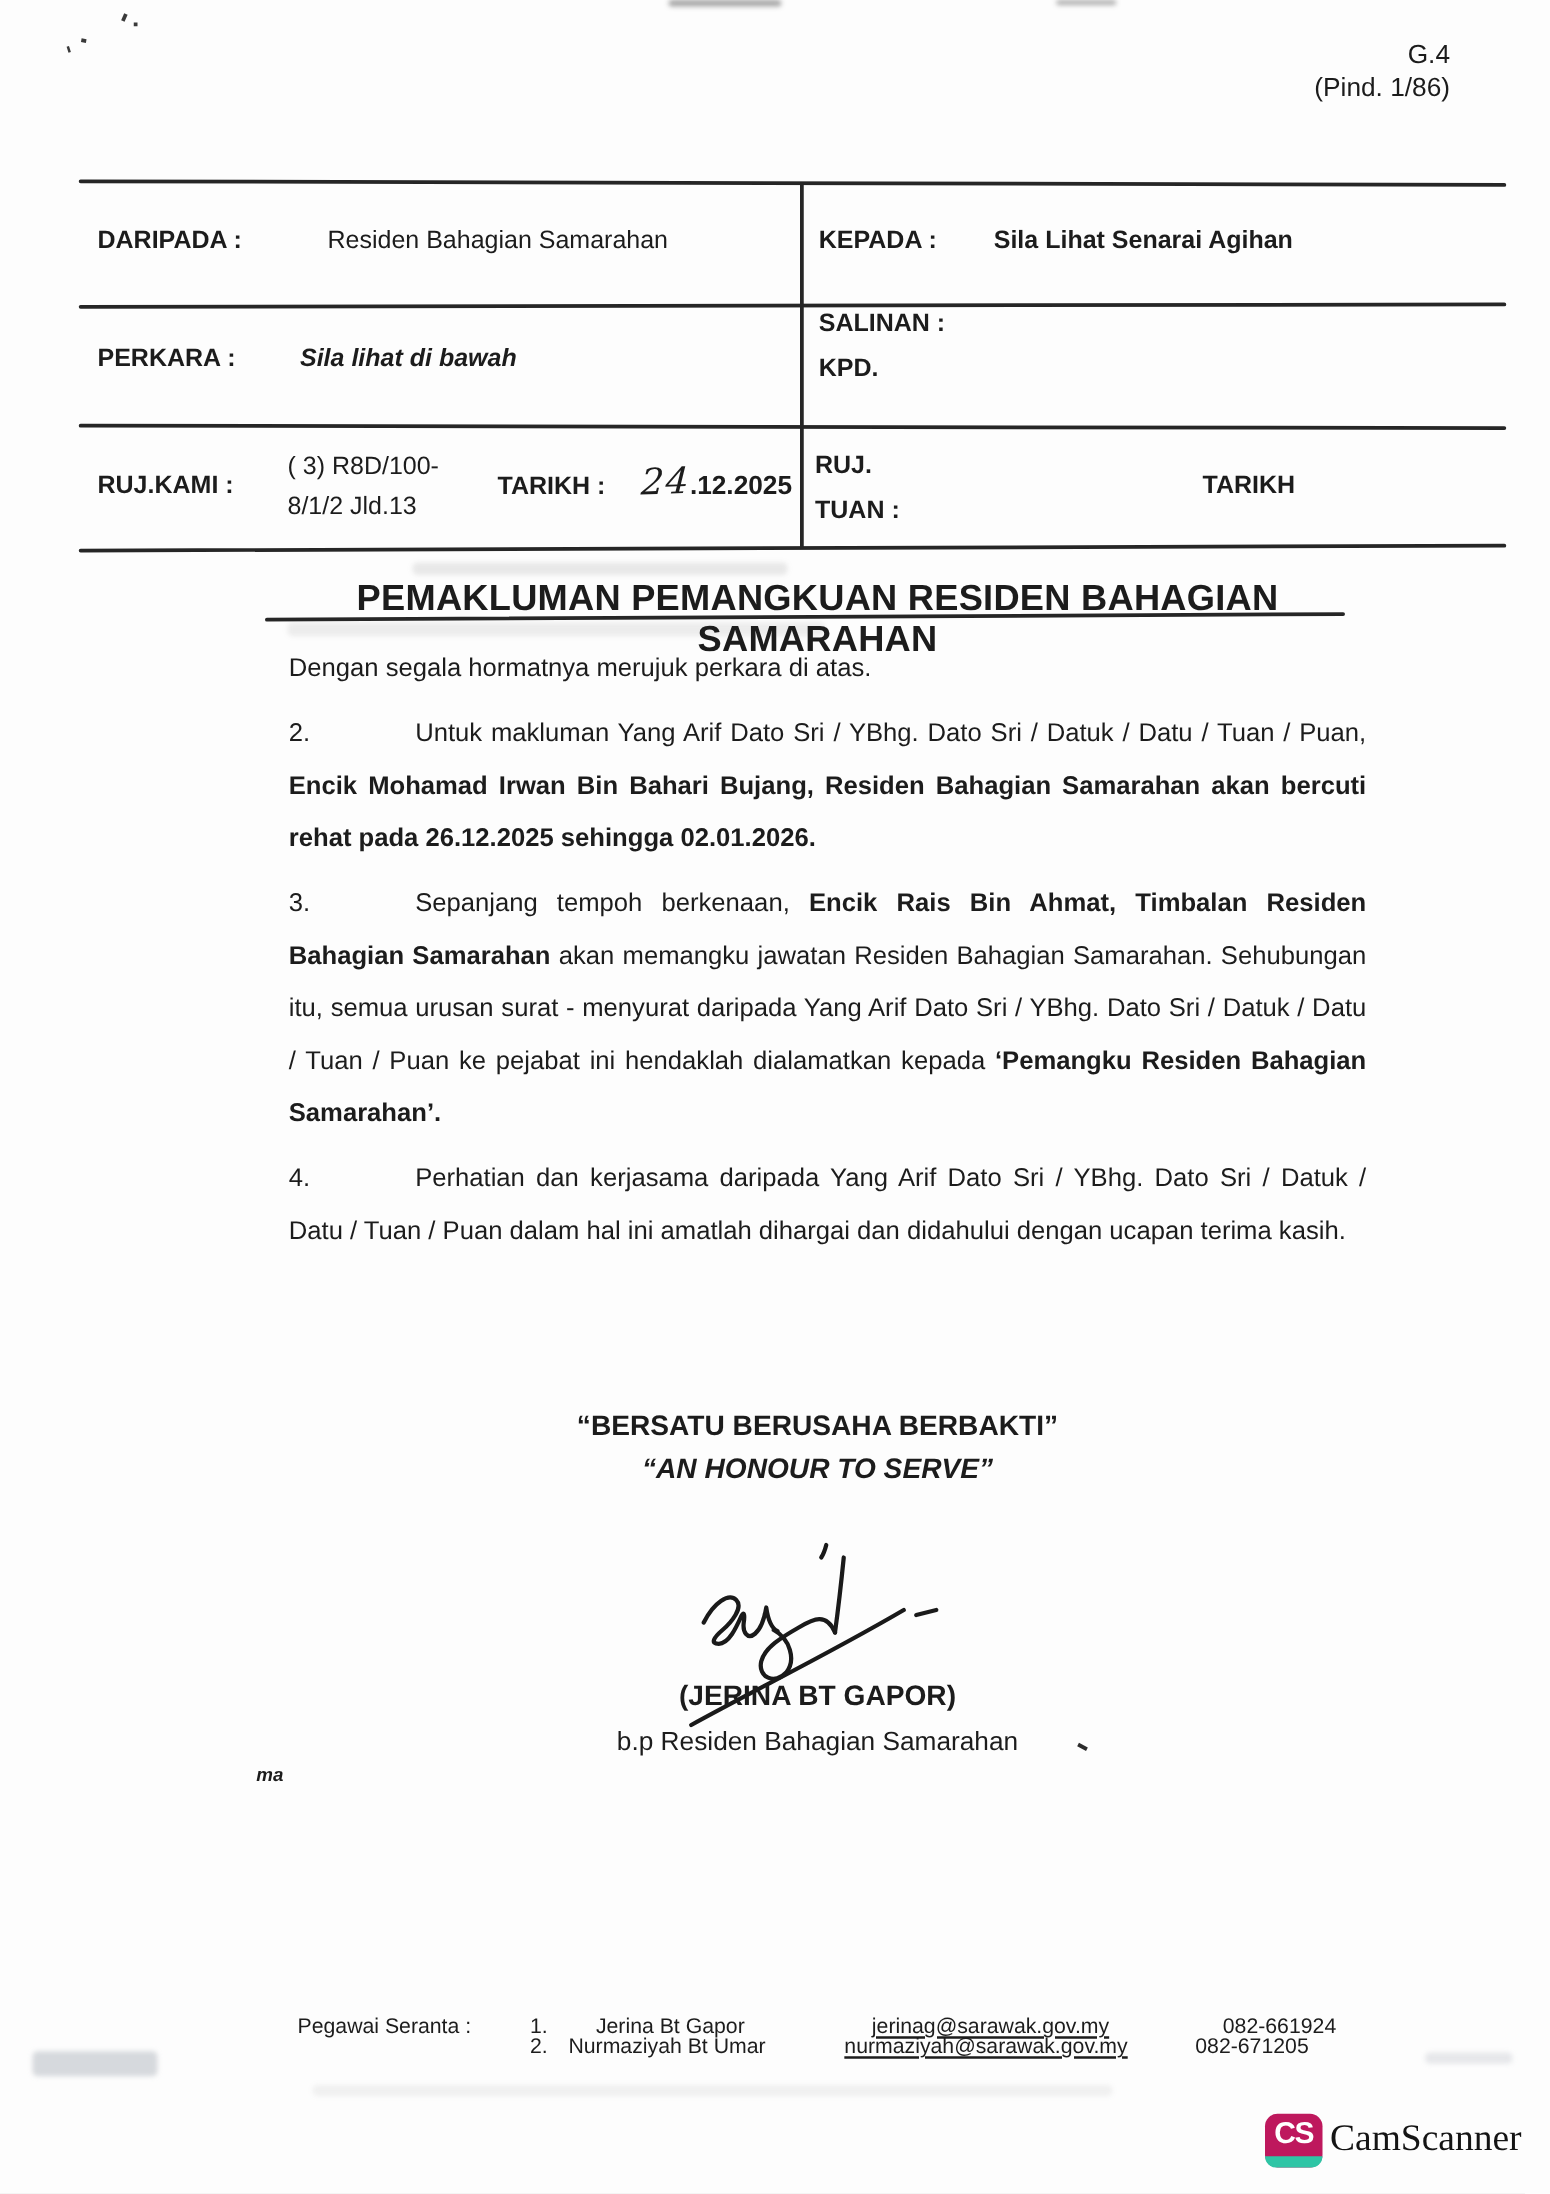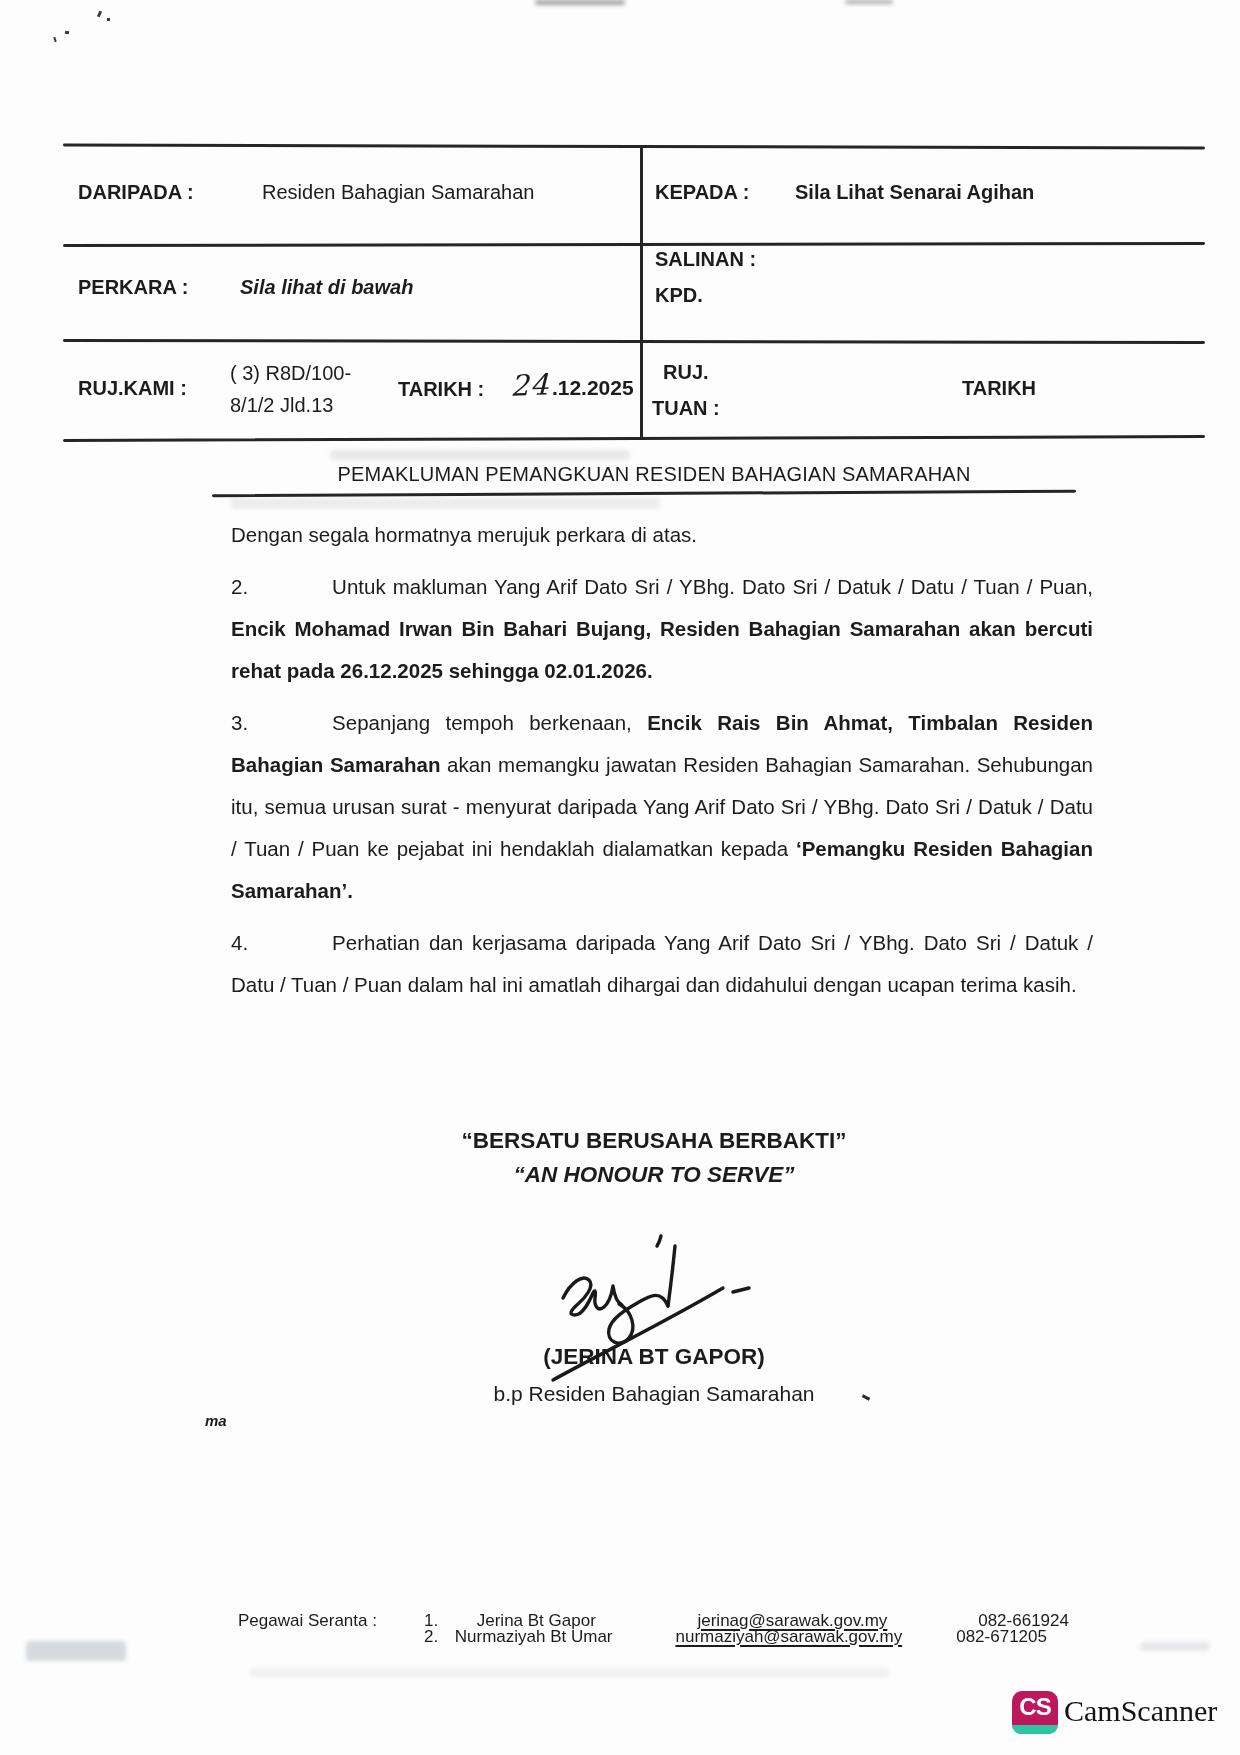--- a/index.html
+++ b/index.html
@@ -4,27 +4,27 @@
 <style>
   html,body{margin:0;padding:0;background:#e8e8e8;}
   .page{
     position:relative;width:1240px;height:1755px;margin:0 auto;
     background:#fdfdfd;overflow:hidden;color:#1c1c1c;
     font-family:"Liberation Sans",sans-serif;
   }
   .abs{position:absolute;}
   .b{font-weight:bold;}
   .i{font-style:italic;}
-  .lbl{font-weight:bold;font-size:20px;line-height:26px;text-align:center;}
+  .lbl{font-weight:bold;font-size:20px;line-height:26px;}
   .val{font-size:20px;line-height:26px;}
   .hline{position:absolute;height:3px;background:#262626;border-radius:2px;}
   .vline{position:absolute;width:2.5px;background:#262626;}
   .title{font-weight:bold;font-size:23px;letter-spacing:.5px;
     text-decoration:underline;text-decoration-thickness:2.5px;text-underline-offset:6px;}
-  .subject{font-weight:normal;font-size:20px;letter-spacing:.2px;text-align:center;}
+  .subject{font-weight:bold;font-size:29px;letter-spacing:.2px;text-align:center;}
   .bodyflow{font-size:20.5px;line-height:42px;text-align:justify;}
   .bodyflow p{margin:0 0 10px 16px;}
   .tab{display:inline-block;width:84px;}
   .center-col{left:215px;width:878px;text-align:center;}
   .uline{text-decoration:underline;text-underline-offset:3px;text-decoration-thickness:1.5px;}
   .hand{font-family:"DejaVu Serif",serif;font-style:italic;font-size:29px;
     display:inline-block;transform:skew(-5deg) rotate(-2deg);letter-spacing:1px;}
   .foot{font-size:17px;line-height:22px;}
   .smudge{position:absolute;filter:blur(2px);border-radius:4px;}
   .speck{position:absolute;background:#3a3a3a;}
@@ -49,20 +49,24 @@
   <div class="speck" style="left:65px;top:31px;width:4px;height:3px;transform:rotate(10deg);"></div>
   <div class="smudge" style="left:535px;top:0;width:90px;height:5px;background:rgba(50,50,50,.45);"></div>
   <div class="smudge" style="left:845px;top:0;width:48px;height:4px;background:rgba(50,50,50,.4);"></div>
   <div class="smudge" style="left:330px;top:450px;width:300px;height:10px;background:rgba(90,90,90,.13);"></div>
   <div class="smudge" style="left:230px;top:498px;width:430px;height:11px;background:rgba(90,90,90,.10);"></div>
   <div class="smudge" style="left:250px;top:1668px;width:640px;height:9px;background:rgba(110,110,110,.09);"></div>
   <div class="smudge" style="left:26px;top:1641px;width:100px;height:20px;background:rgba(125,135,148,.30);"></div>
   <div class="smudge" style="left:1140px;top:1642px;width:70px;height:9px;background:rgba(125,135,148,.18);"></div>
   <div class="speck" style="left:862px;top:1396px;width:8px;height:3px;transform:rotate(28deg);background:#2c2c2c;"></div>
 
+  <div class="abs" style="left:950px;top:30px;width:210px;text-align:right;font-size:21px;line-height:27px;">
+    <div>G.4</div>
+    <div>(Pind. 1/86)</div>
+  </div>
 
 
   <div class="hline" style="left:63px;top:145px;width:1142px;transform:rotate(.15deg);"></div>
   <div class="hline" style="left:63px;top:243px;width:1142px;transform:rotate(-.1deg);"></div>
   <div class="hline" style="left:63px;top:340px;width:1142px;transform:rotate(.1deg);"></div>
   <div class="hline" style="left:63px;top:437px;width:1142px;transform:rotate(-.2deg);"></div>
   <div class="vline" style="left:640px;top:146px;height:292px;"></div>
 
   <div class="abs lbl" style="left:78px;top:179px;">DARIPADA :</div>
   <div class="abs val" style="left:262px;top:179px;">Residen Bahagian Samarahan</div>

